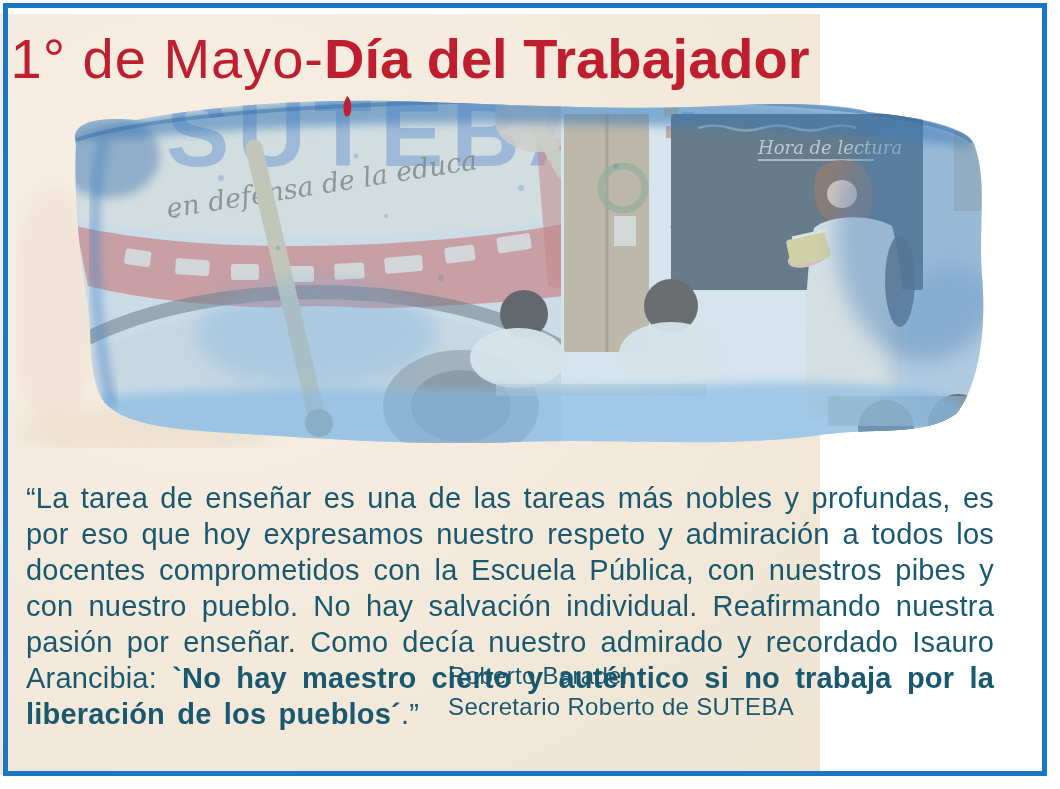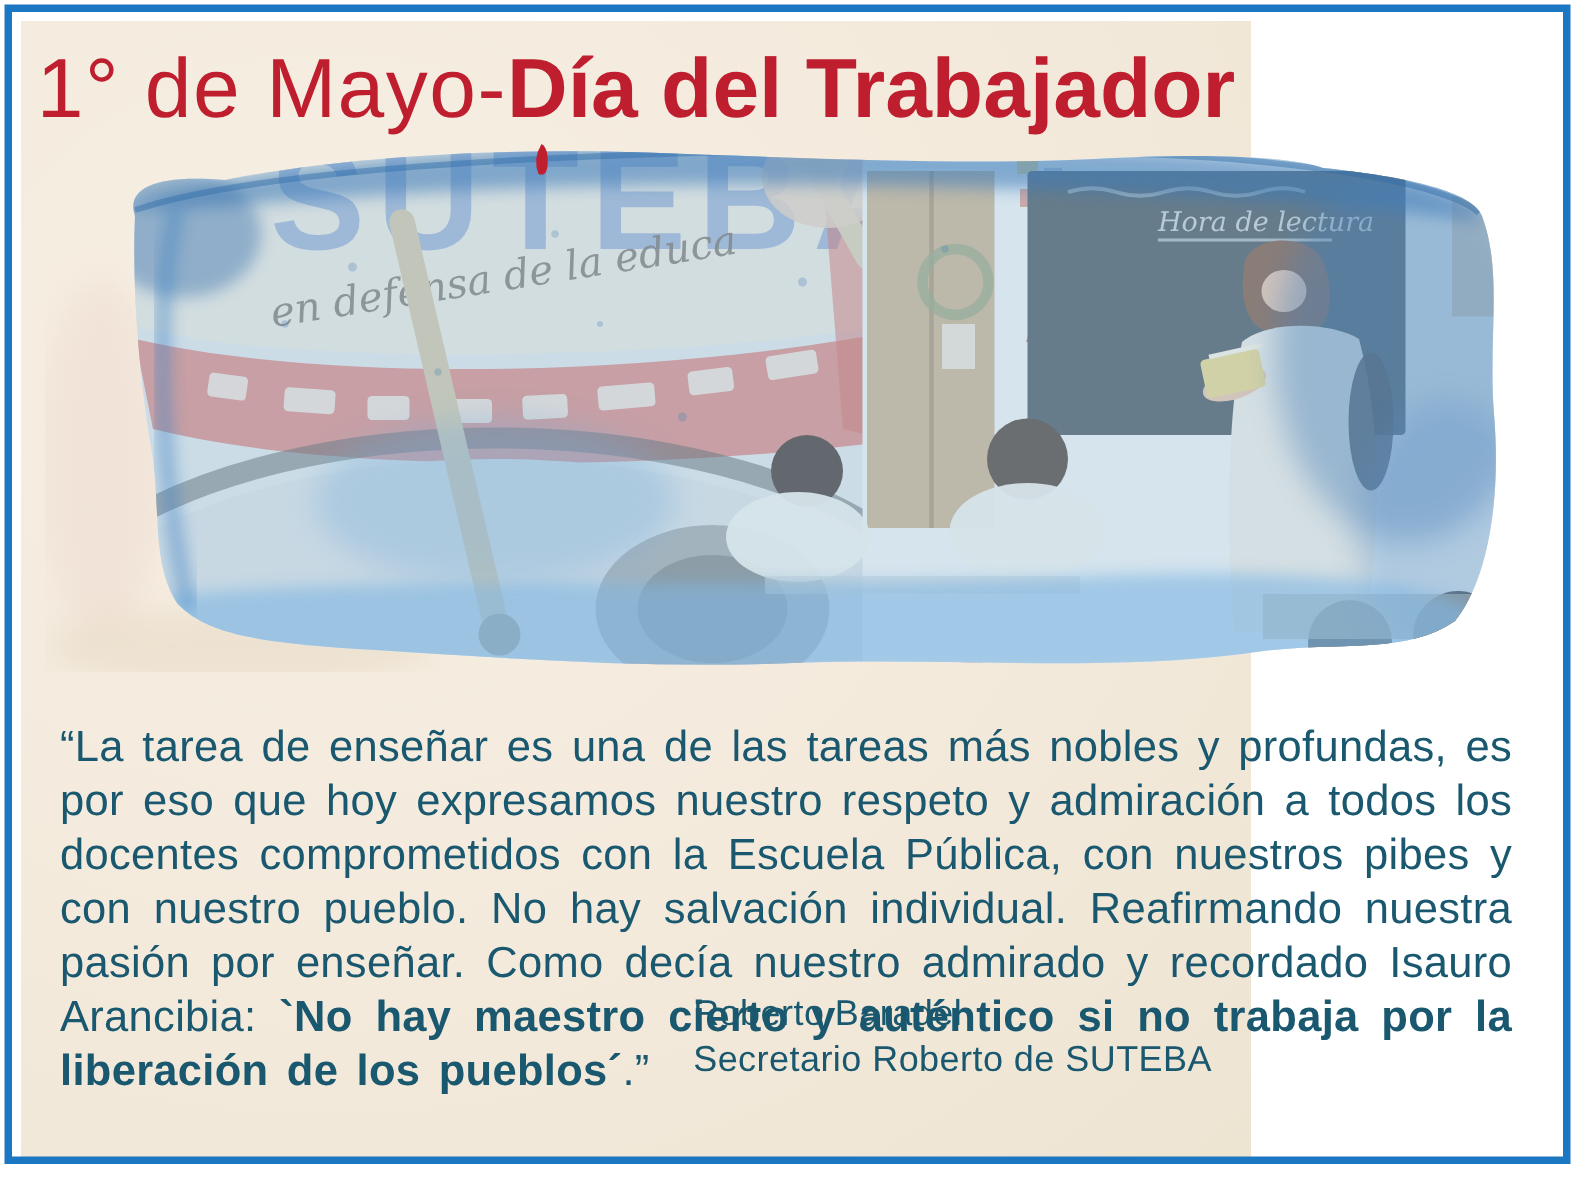--- a/index.html
+++ b/index.html
@@ -6,21 +6,21 @@
   body{
     width:1060px;height:789px;position:relative;background:#ffffff;
     font-family:"Liberation Sans", sans-serif;overflow:hidden;
   }
   .poster{position:absolute;inset:0;background:#ffffff;}
   .frame{
     position:absolute;left:3px;top:3px;width:1044px;height:773px;
     border:5px solid #1b77c1;box-sizing:border-box;
   }
   .content{
-    position:absolute;left:14px;top:14px;width:820px;height:761px;
+    position:absolute;left:0;top:14px;width:820px;height:761px;
     background:radial-gradient(ellipse at 25% 30%, #f7efe4 0%, #f3eadc 55%, #eee4d2 100%);
   }
   .title{
     position:absolute;top:10px;left:0;width:100%;text-align:center;
     color:#bf1e2e;font-size:56px;line-height:70px;letter-spacing:1px;white-space:nowrap;
   }
   .title .emph{font-weight:bold;letter-spacing:0px;}
   .collage{position:absolute;left:16px;top:82px;width:982px;height:352px;}
   .quote{
     position:absolute;left:26px;top:437px;width:968px;

